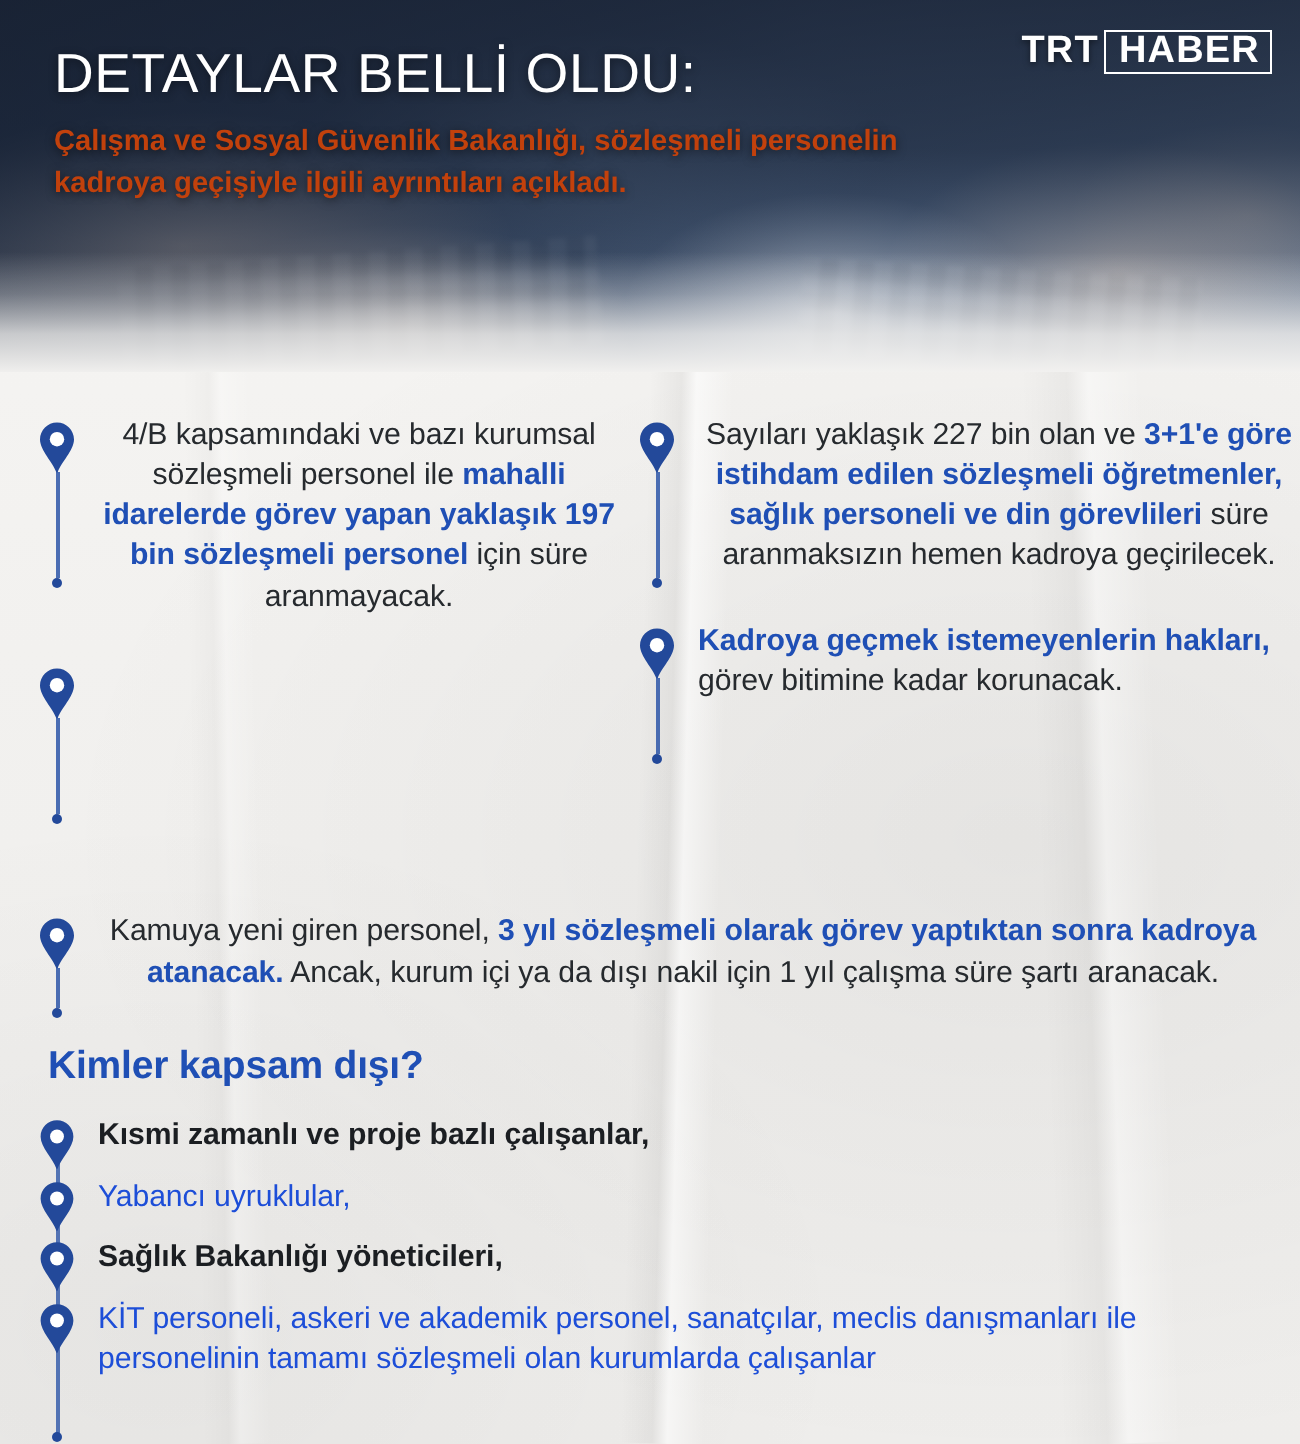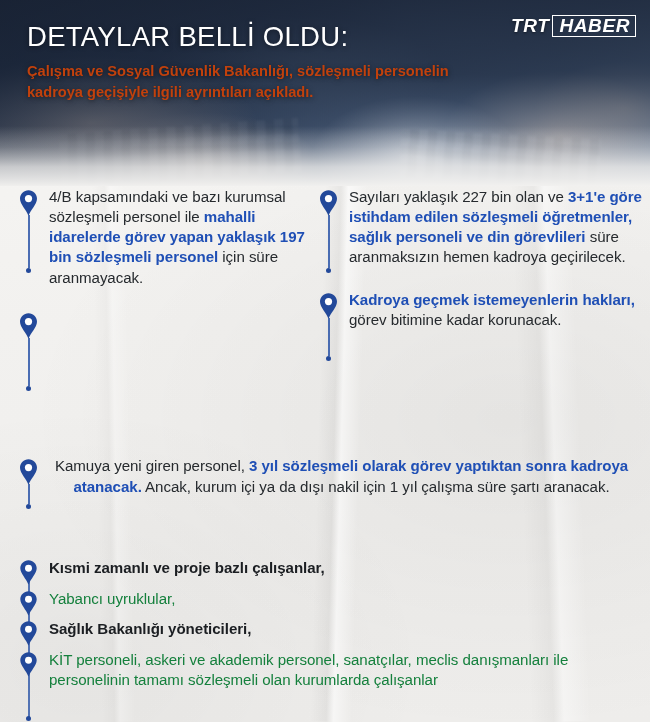--- a/index.html
+++ b/index.html
@@ -154,21 +154,20 @@
   }
 
   
   .logo {
     position: absolute;
     top: 15px;
     right: 14px;
     display: flex;
     align-items: stretch;
     height: 22px;
-    font-style: italic;
   }
   .logo-trt {
     color: #ffffff;
     font-size: 19px;
     font-weight: 700;
     letter-spacing: 0.6px;
     line-height: 22px;
     padding-right: 3px;
     text-shadow: 0 1px 3px rgba(0,0,0,0.5);
   }
@@ -239,21 +238,21 @@
     line-height: 1.335;
     color: #262a2e;
     font-weight: 400;
     letter-spacing: -0.05px;
   }
   .btext b {
     color: #1f4fb5;
     font-weight: 700;
   }
 
-  .r1 { margin-top: 1px; }
+  .r1 { margin-top: 22px; text-align: center; }
   .r2 { margin-top: 17px; }
 
   
   .wide {
     position: absolute;
     left: 18px;
     right: 16px;
     top: 270px;
     text-align: center;
   }
@@ -301,21 +300,21 @@
     margin-bottom: 4.5px;
   }
   .li .pin-only {
     position: absolute;
     left: 0;
     top: 1px;
   }
   .li .ltext {
     font-size: 15.1px;
     line-height: 1.34;
-    color: #15803d;
+    color: #1d4ed8;
     letter-spacing: -0.05px;
   }
   .li .ltext.bold { font-weight: 700; color: #1b1e22; }
   .li.last { margin-bottom: 0; }
 </style>
 </head>
 <body>
 
 <div class="infographic">
 
@@ -417,20 +416,21 @@
           </svg>
           <span class="stem" style="height:20px;"></span>
           <span class="enddot" style="top:46px;"></span>
         </span>
         <div class="btext">
           <span>Kamuya yeni giren personel, </span><b>3 yıl sözleşmeli olarak görev yaptıktan sonra kadroya atanacak.</b><span> Ancak, kurum içi ya da dışı nakil için 1 yıl çalışma süre şartı aranacak.</span>
         </div>
       </div>
     </div>
 
+    <div class="section-title">Kimler kapsam dışı?</div>
 
     <div class="list">
       <span class="list-rail"></span>
       <span class="list-rail-dot"></span>
 
       <div class="li">
         <span class="pin-only">
           <svg width="21" height="27" viewBox="0 0 21 28" aria-hidden="true">
             <path d="M10.5 1.2C5.8 1.2 2 5 2 9.7c0 5.4 6.6 11.6 8.1 16.3.1.4.7.4.8 0C12.4 21.3 19 15.1 19 9.7c0-4.7-3.8-8.5-8.5-8.5z" fill="#23499a"></path>
             <circle cx="10.5" cy="9.6" r="3.6" fill="#ffffff"></circle>

